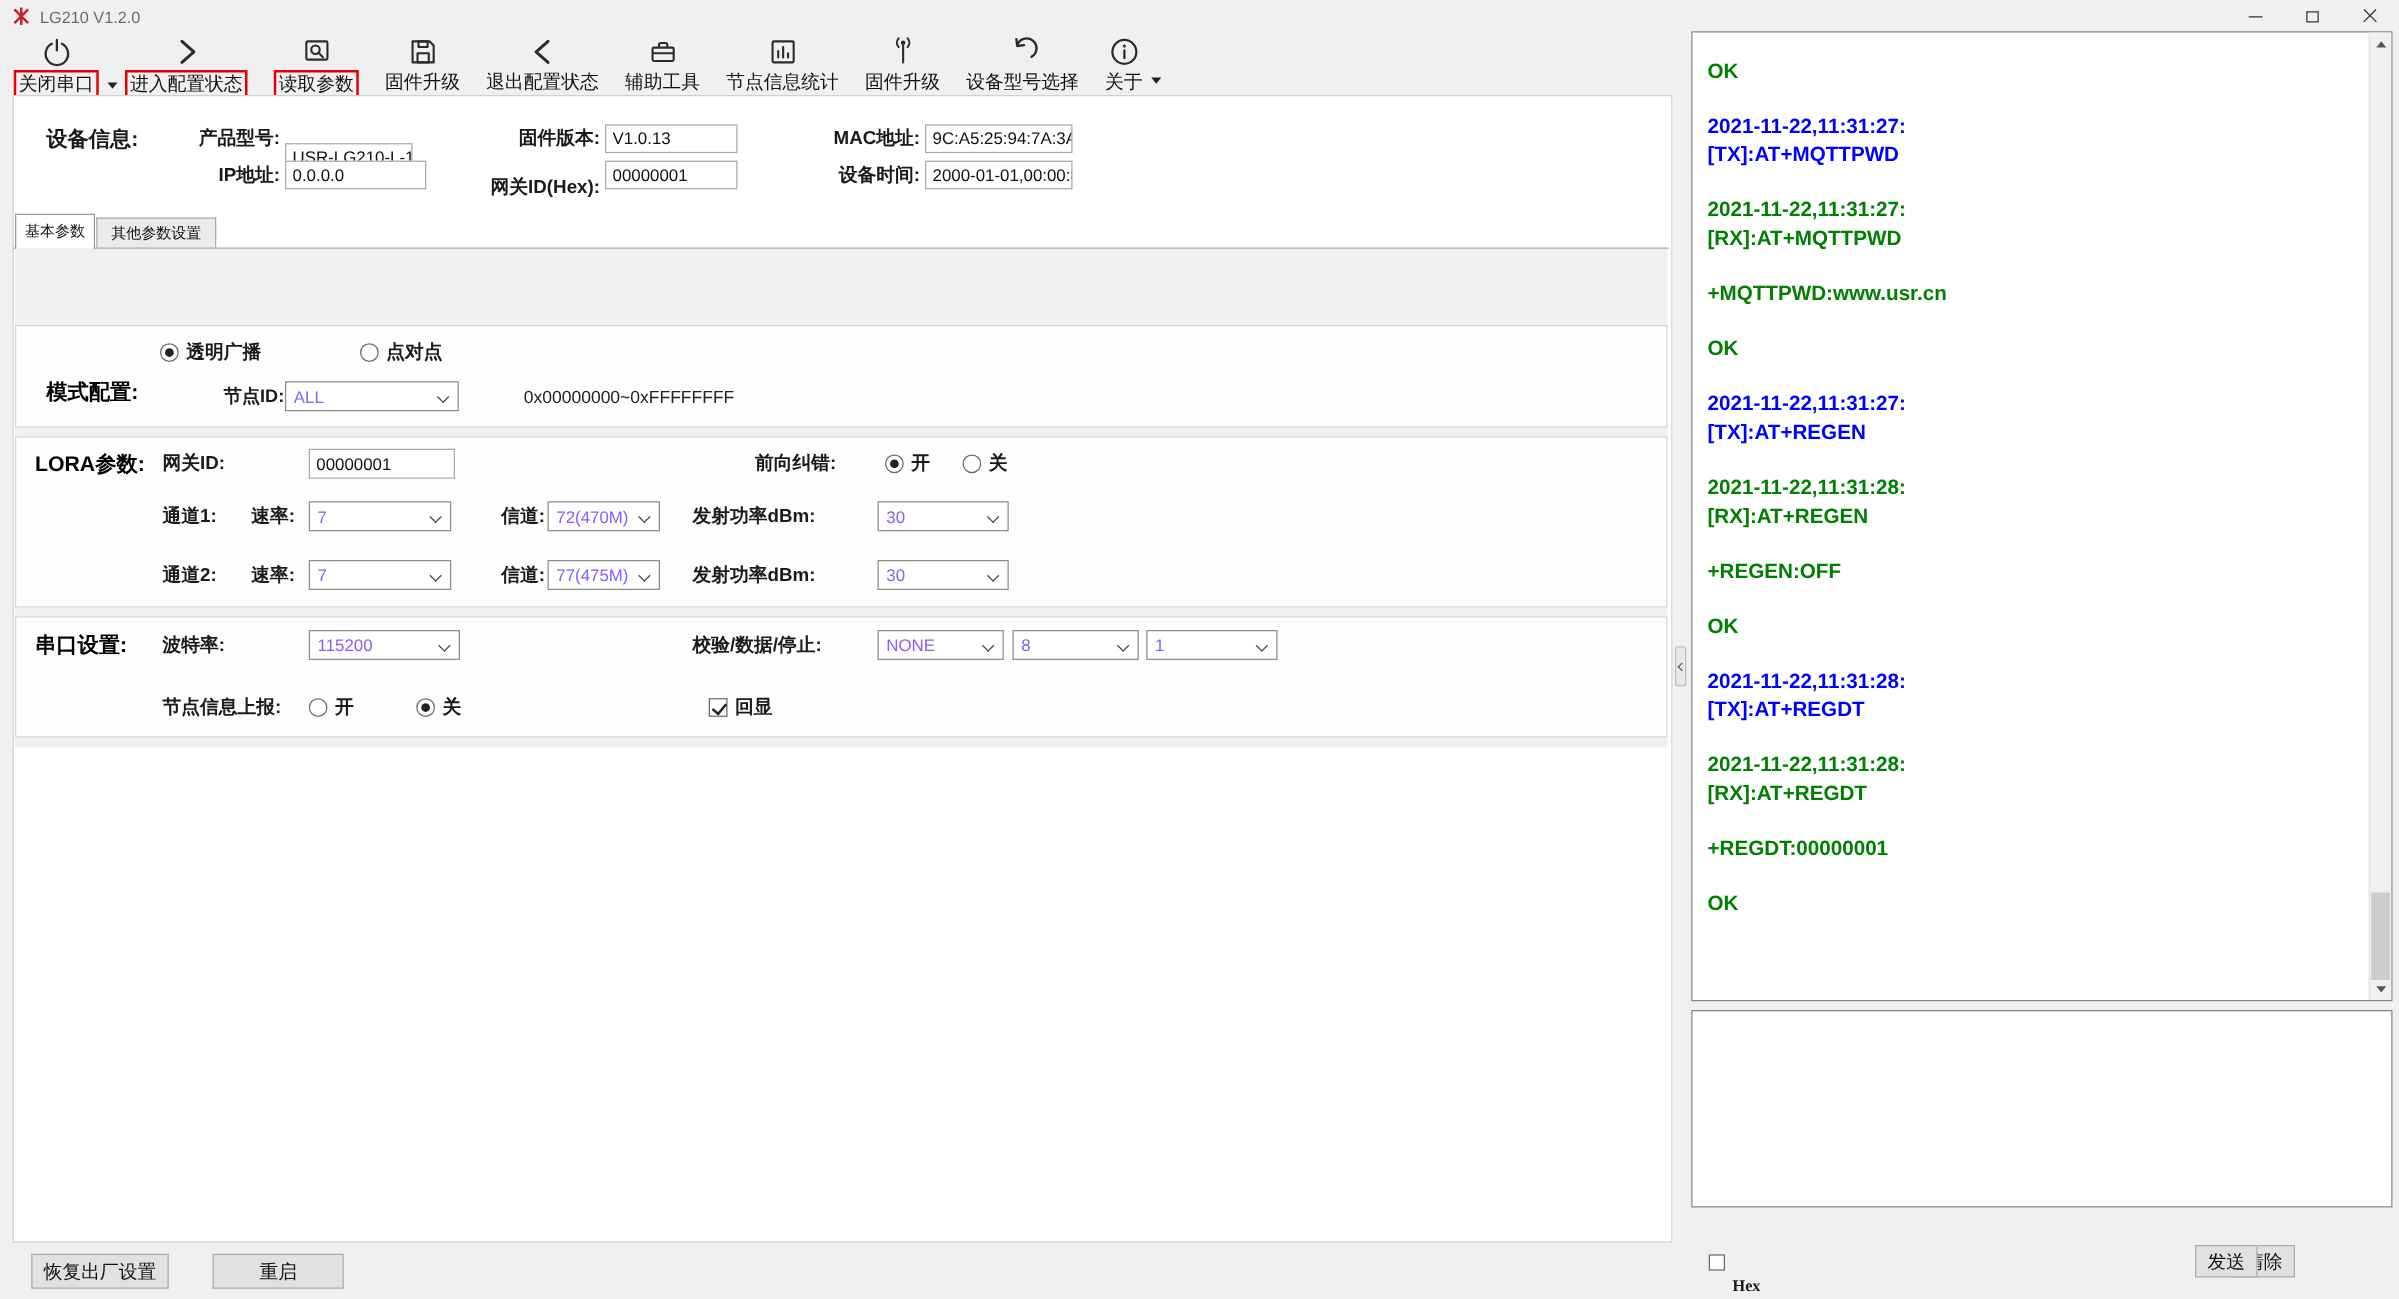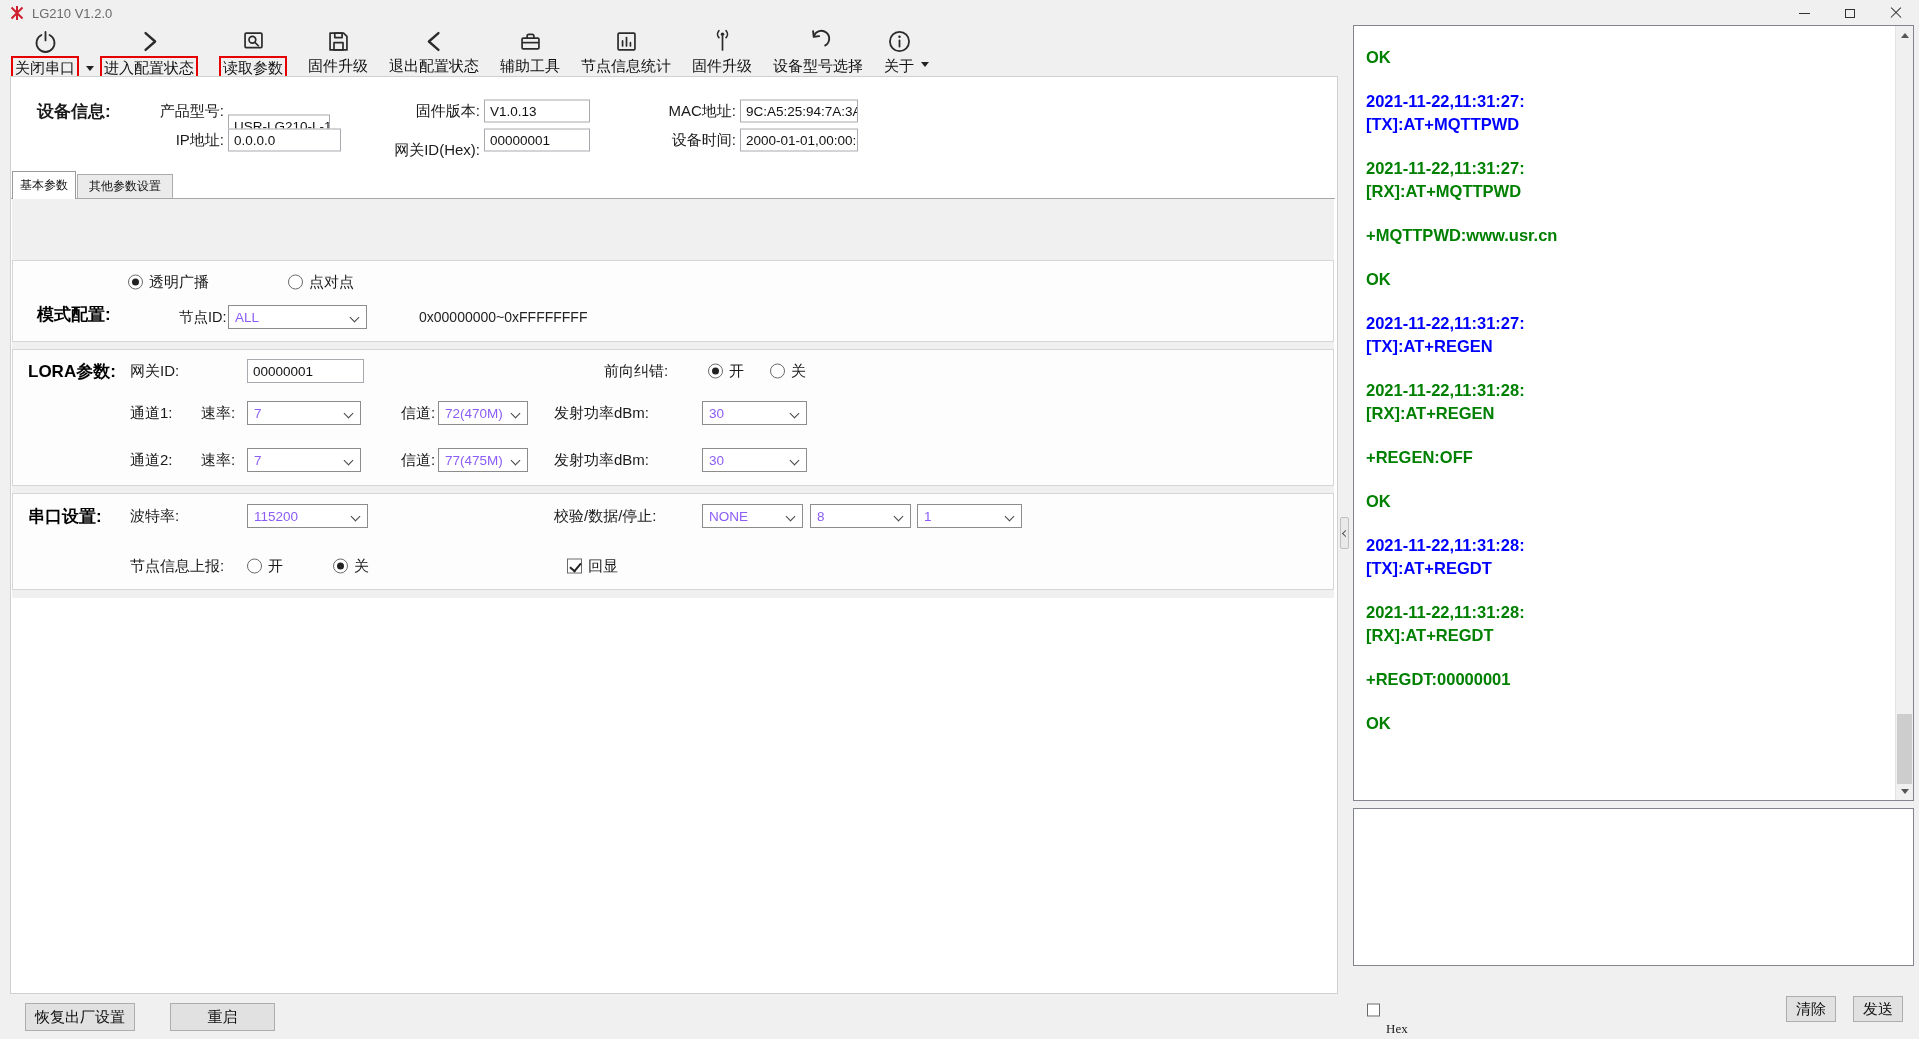--- a/index.html
+++ b/index.html
@@ -27,21 +27,21 @@
   .lbl.hl { border:2px solid #e60000; padding:0 2px; }
   .dd { position:absolute; right:-12px; bottom:9px; width:0; height:0;
         border-left:4px solid transparent; border-right:4px solid transparent; border-top:5px solid #222; }
   .anno { position:absolute; color:#c80000; font-weight:bold; font-size:17px; font-family:"Liberation Serif","DejaVu Serif",serif; }
 
   
   .panel { position:absolute; left:10px; top:76px; width:1328px; height:918px; background:#fff; border:1px solid #d0d0d0; }
   .params-bg { position:absolute; left:12px; top:199px; width:1322px; height:399px; background:#f0f0f0; }
 
   .ctl { position:absolute; display:flex; align-items:center; transform:translateY(-50%); white-space:nowrap; }
-  .lab { font-size:15px; color:#1a1a1a; }
+  .lab { font-size:15px; color:#1a1a1a;font-weight:bold; }
   .lab-r { display:inline-block; text-align:right; margin-right:4px; }
   .hint { font-size:14px; color:#222; }
 
   .tbox { display:inline-flex; align-items:center; height:23px; background:#fff; border:1px solid #a9a9b0;
           padding:0 5px; font-size:13.5px; color:#111; overflow:hidden; }
   .tbox.abs,.combo.abs { position:absolute; transform:translateY(-50%); }
 
   .combo { position:relative; display:inline-flex; align-items:center; height:24px; background:#fff; border:1px solid #8c8c8c;
            padding:0 20px 0 6px; font-size:13.5px; color:#8b5cf6; overflow:hidden; }
   .combo::after { content:""; position:absolute; right:8px; top:8px; width:6px; height:6px;
@@ -392,15 +392,15 @@
     </div>
   </div>
 
   <div class="sendbox"></div>
 
   <div class="ctl hex-ctl" style="left:1367px; top:1010px;">
     <span class="checkbox small"></span>
     <span class="lab">Hex</span>
   </div>
   <div class="btn" style="left:1786px; top:996px; width:50px; height:26px;">清除</div>
-  <div class="btn" style="left:1853px; top:996px; width:50px; height:26px;">发送</div>
+  <div class="btn" style="left:1756px; top:996px; width:50px; height:26px;">发送</div>
 
 </div>
 
 </body></html>

